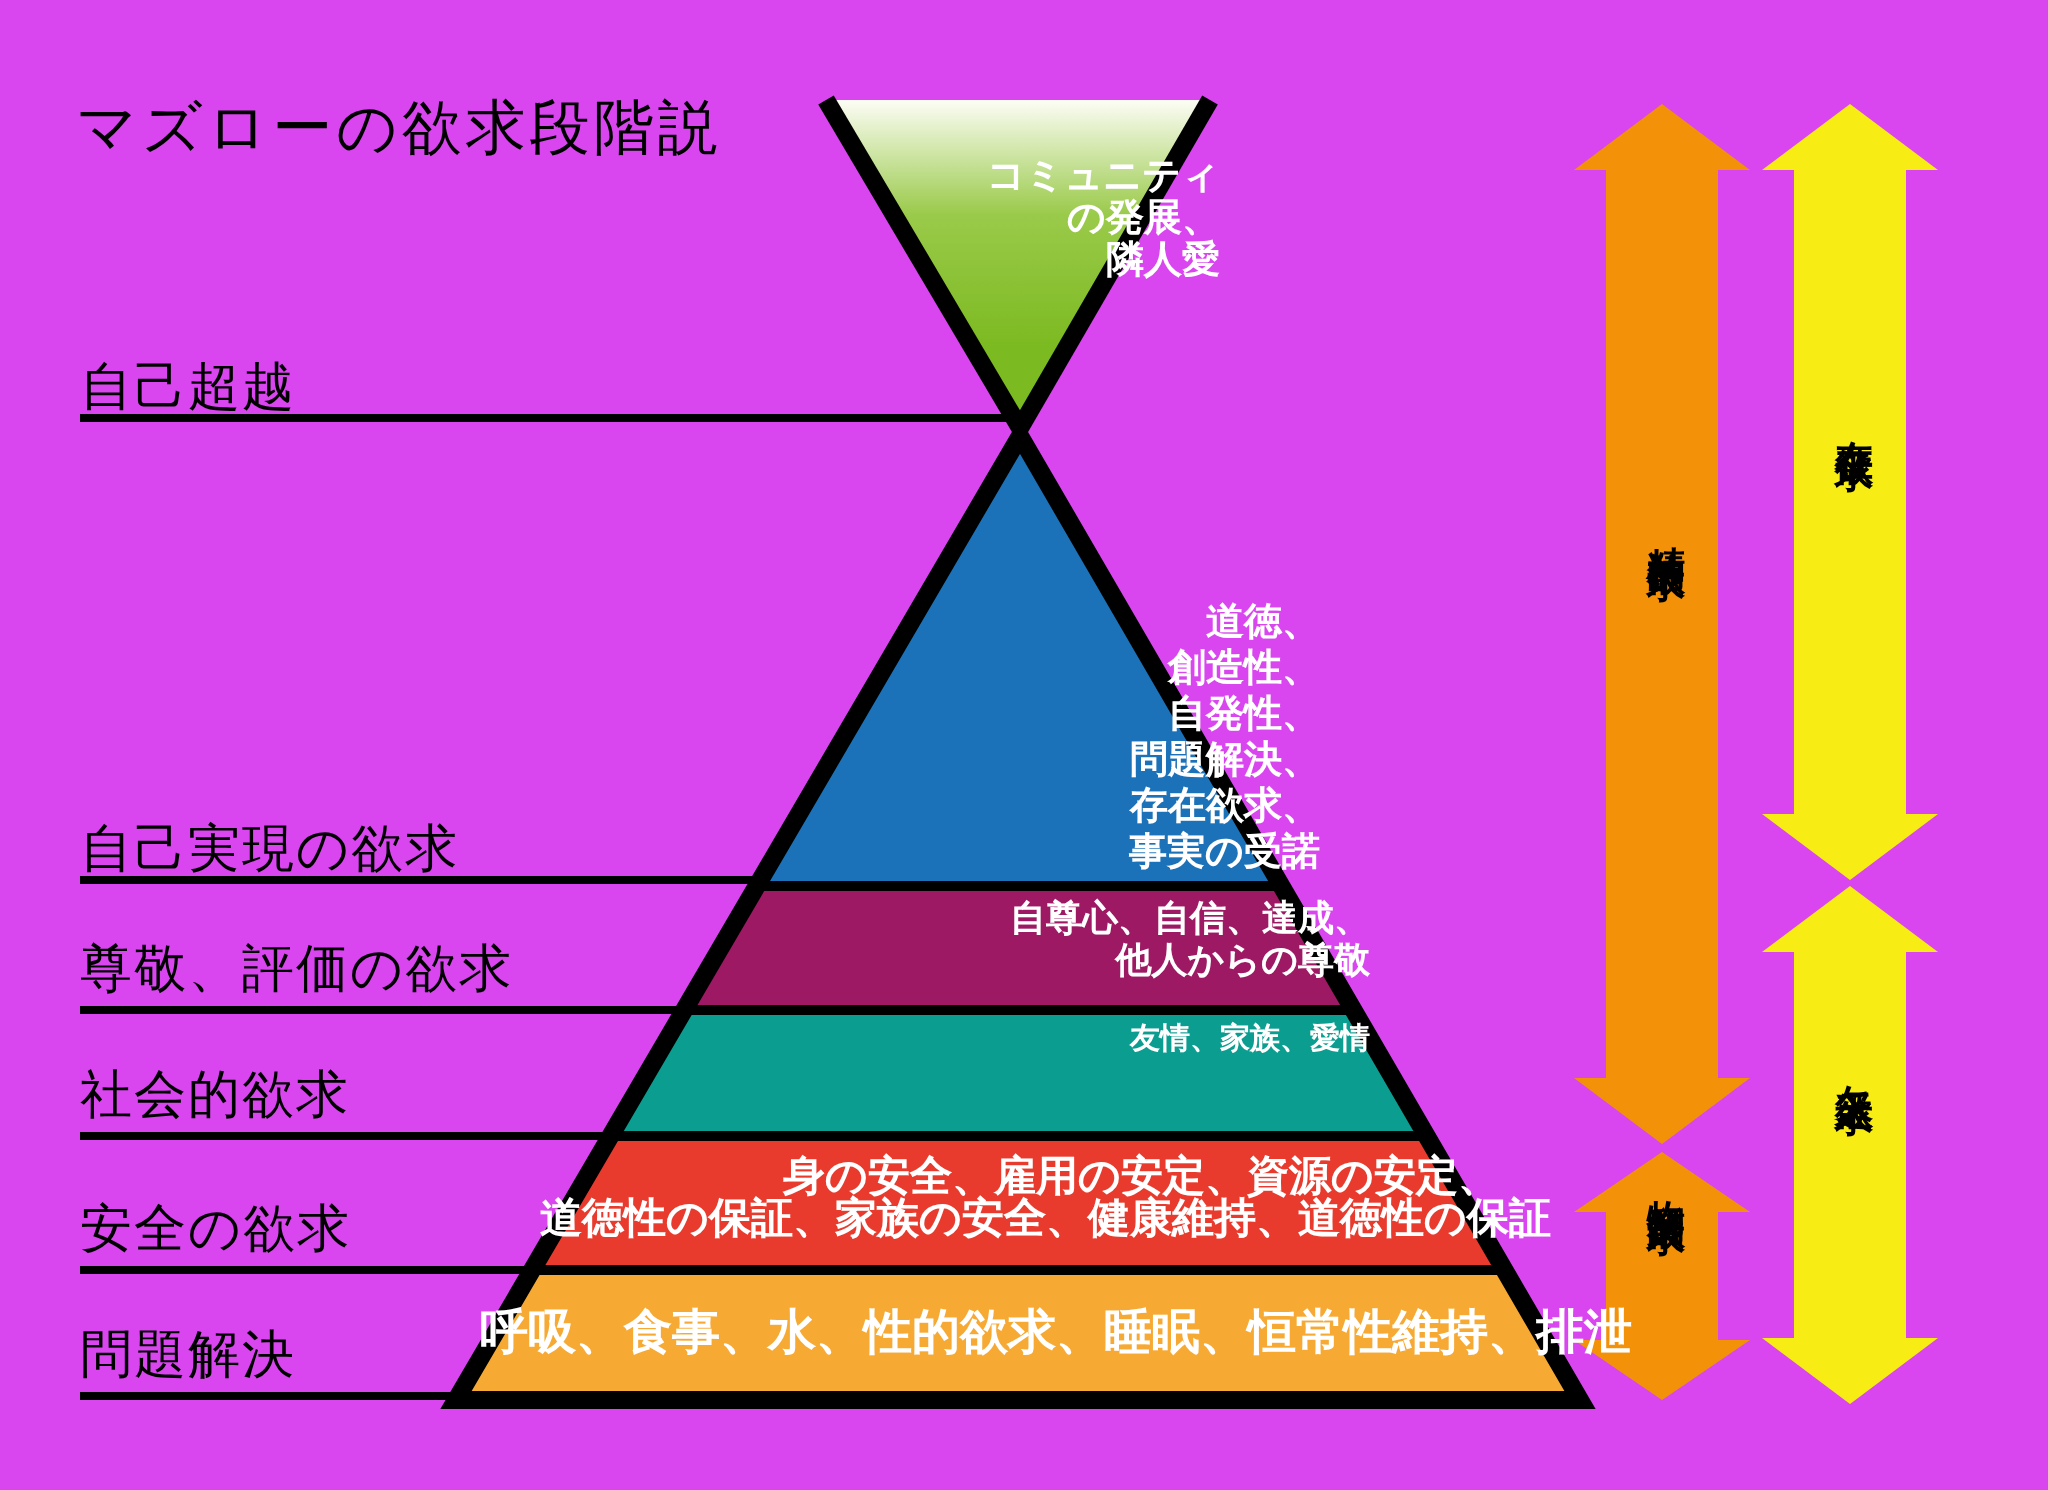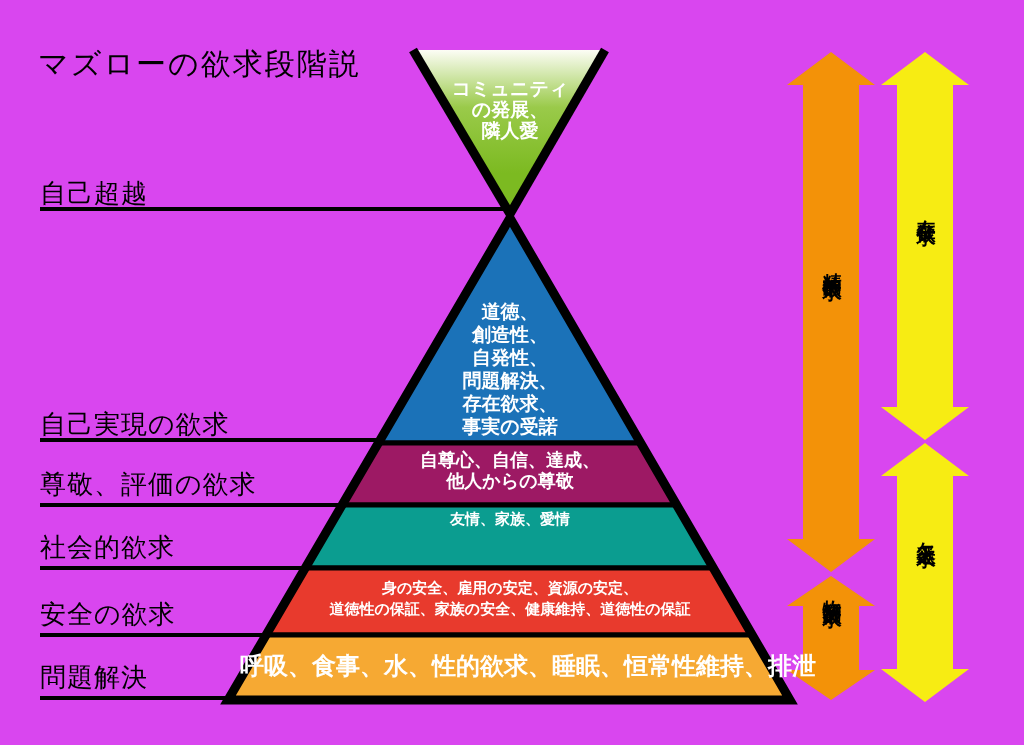--- a/index.html
+++ b/index.html
@@ -10,21 +10,21 @@
   .stage svg{position:absolute;left:0;top:0;}
   .title{
     position:absolute;left:38px;top:44px;margin:0;
     font-size:30px;font-weight:500;letter-spacing:2px;color:#000;
   }
   .side-label{
     position:absolute;left:40px;font-size:26px;font-weight:400;
     color:#000;letter-spacing:1px;white-space:nowrap;
   }
   .band-text{
-    position:absolute;color:#fff;font-weight:700;text-align:center;
+    position:absolute;color:#fff;font-weight:700;text-align:right;
     white-space:nowrap;
   }
   .band-text span{display:block;}
   .v-label{
     position:absolute;writing-mode:vertical-rl;text-orientation:upright;
     font-size:19px;font-weight:700;color:#000;letter-spacing:2px;
   }
 </style>
 </head>
 <body>
@@ -90,21 +90,21 @@
 
   <div class="band-text" style="left:335px;width:350px;top:449px;font-size:18px;line-height:21px">
     <span>自尊心、自信、達成、</span>
     <span>他人からの尊敬</span>
   </div>
 
   <div class="band-text" style="left:335px;width:350px;top:508px;font-size:15px;line-height:22px">
     <span>友情、家族、愛情</span>
   </div>
 
-  <div class="band-text" style="left:270px;width:480px;top:578px;font-size:15px;line-height:21px">
+  <div class="band-text" style="left:270px;width:480px;top:578px;font-size:21px;line-height:21px">
     <span>身の安全、雇用の安定、資源の安定、</span>
     <span>道徳性の保証、家族の安全、健康維持、道徳性の保証</span>
   </div>
 
   <div class="band-text" style="left:240px;width:540px;top:655px;font-size:24px;line-height:22px">
     <span>呼吸、食事、水、性的欲求、睡眠、恒常性維持、排泄</span>
   </div>
 
   <div class="v-label" style="left:820px;top:258px">精神的欲求</div>
   <div class="v-label" style="left:820px;top:585px">物質的欲求</div>

